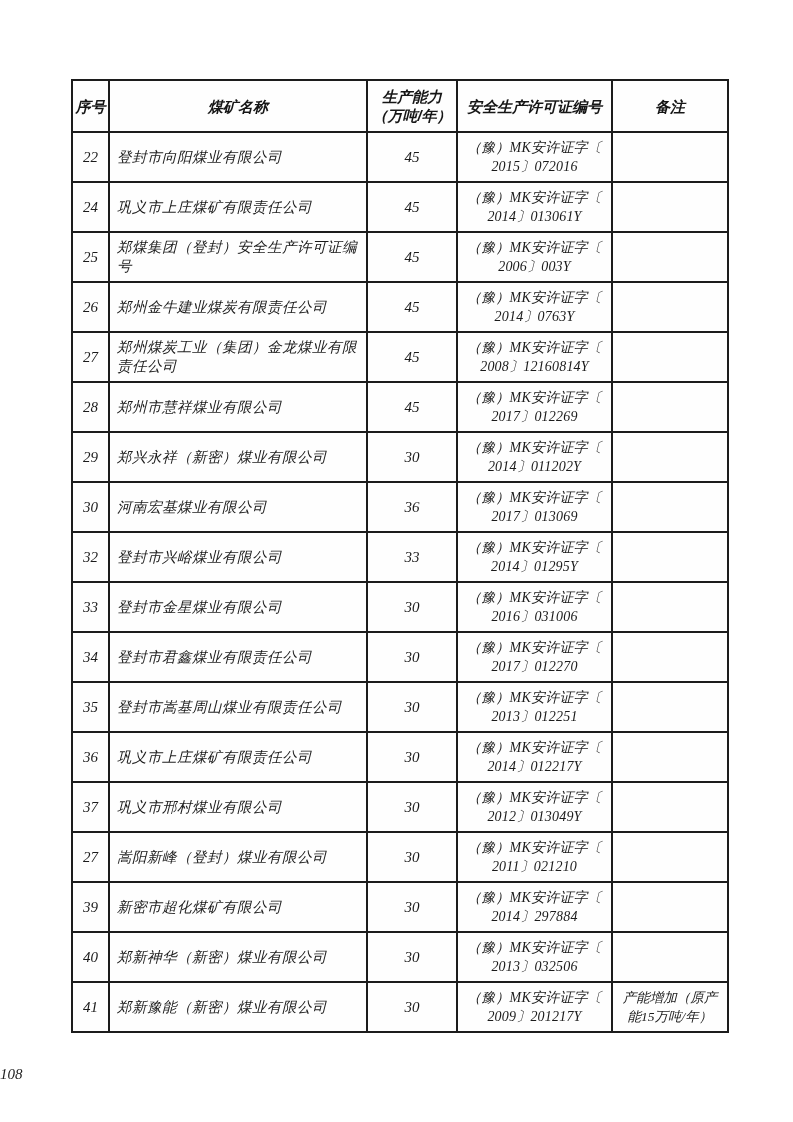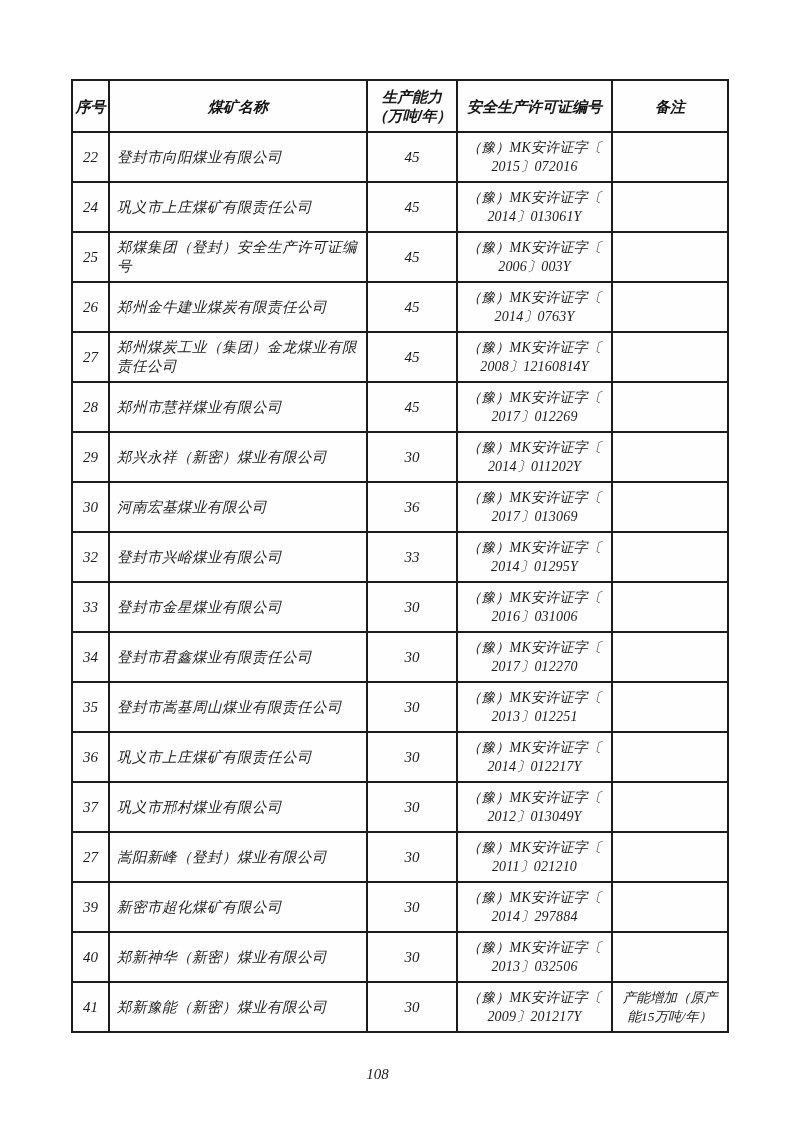--- a/index.html
+++ b/index.html
@@ -38,21 +38,21 @@
   td.c-name { text-align: left; padding-left: 7px; padding-right: 4px; letter-spacing: 0.5px; }
   td.c-cap { text-align: center; font-size: 15px; }
   td.c-lic { text-align: center; font-size: 14px; letter-spacing: 0.2px; }
   td.c-lic div { text-align: center; }
   td.c-rem { text-align: center; font-size: 13.5px; padding: 4px 5px; }
   tbody tr { height: 40px; }
   .pageno {
     position: absolute;
     left: 0; top: 1062px;
     width: 755px;
-    text-align: center;
+    text-align: left;
     font-size: 15px;
     color: #222;
   }
   col.w-idx  { width: 37px; }
   col.w-name { width: 258px; }
   col.w-cap  { width: 90px; }
   col.w-lic  { width: 155px; }
   col.w-rem  { width: 116px; }
 </style>
 </head>

